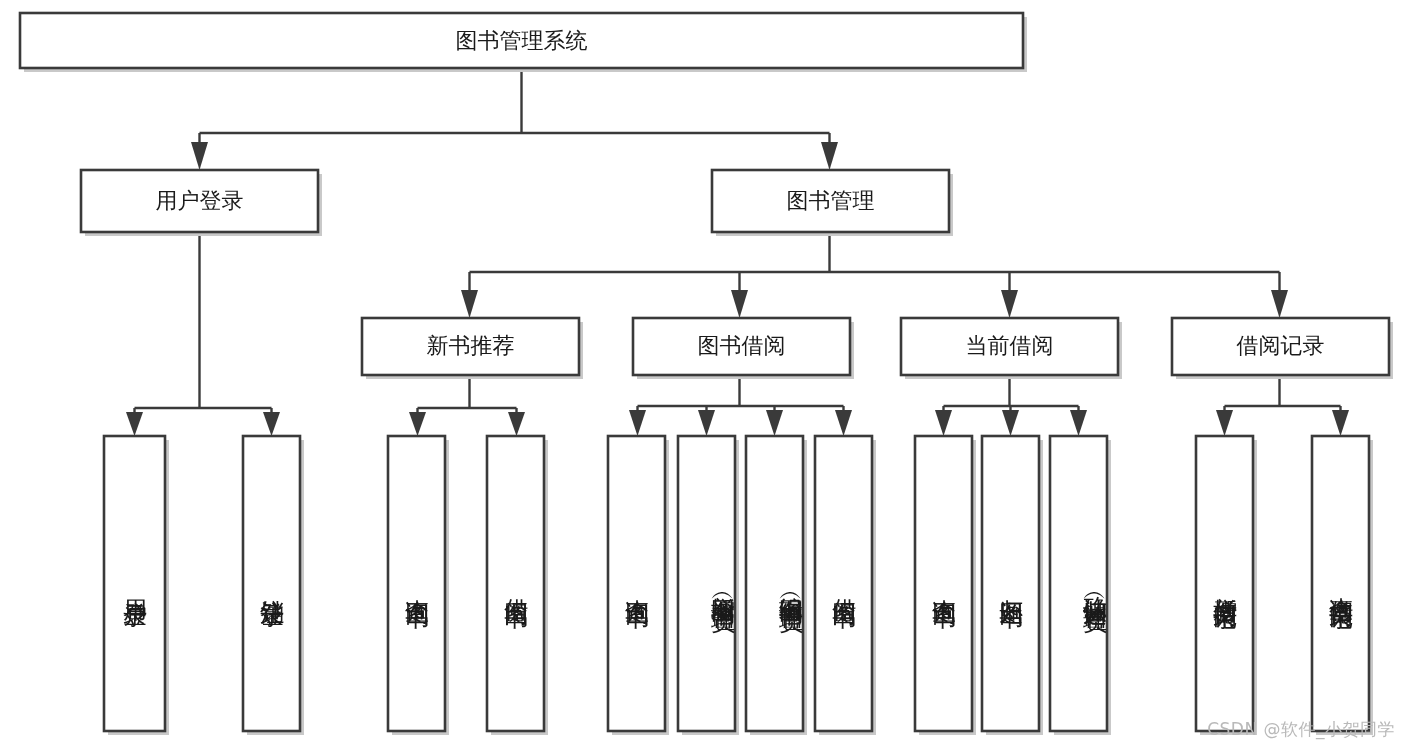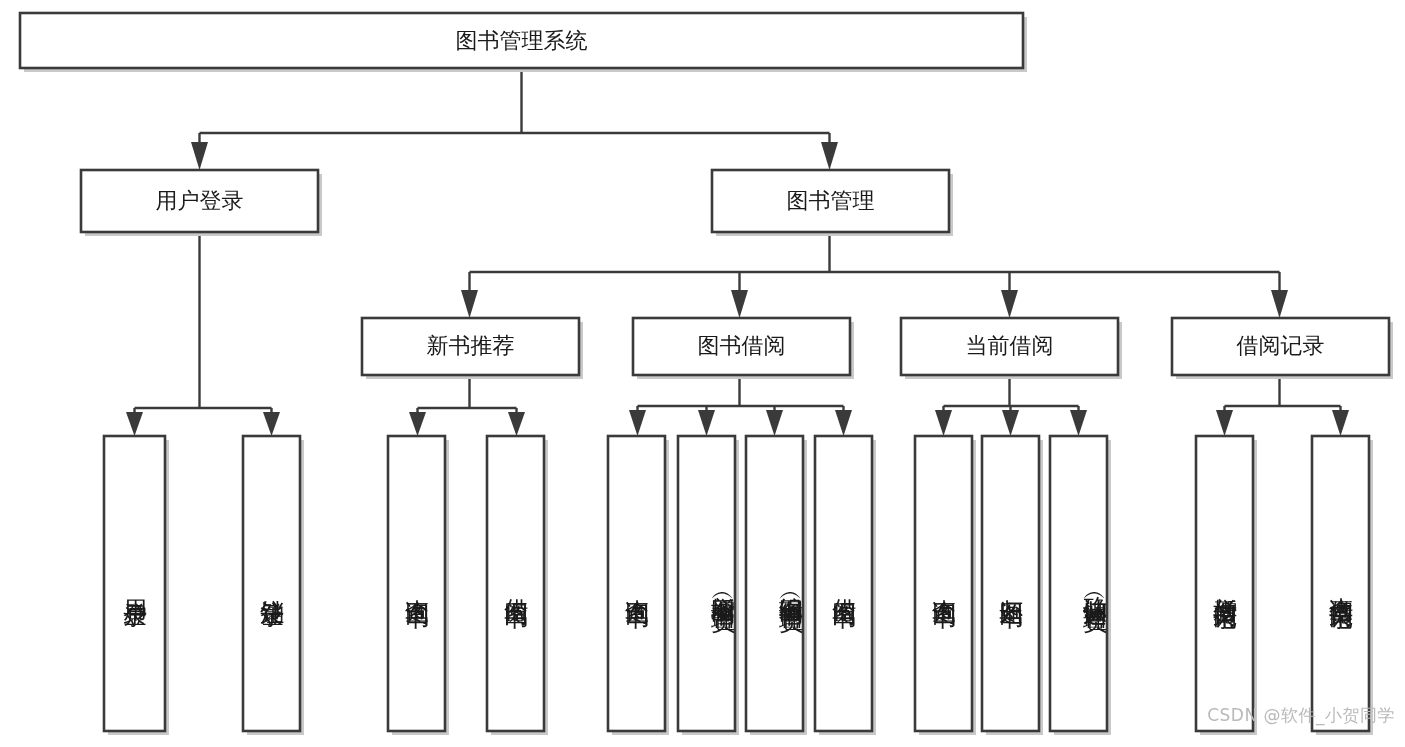--- a/index.html
+++ b/index.html
@@ -63,21 +63,21 @@
     font-size: 24px;
     line-height: 1.06;
     letter-spacing: 2px;
     color: #1a1a1a;
     pointer-events: none;
     white-space: nowrap;
   }
   .watermark {
     position: absolute;
     right: 10px;
-    bottom: 20px;
+    bottom: 6px;
     font-family: "DejaVu Sans", "Liberation Sans", sans-serif;
     font-size: 17px;
     color: #b9b9b9;
     letter-spacing: 0.5px;
     white-space: nowrap;
     margin-left: 36px;
   }
 </style>
 </head>
 <body>

